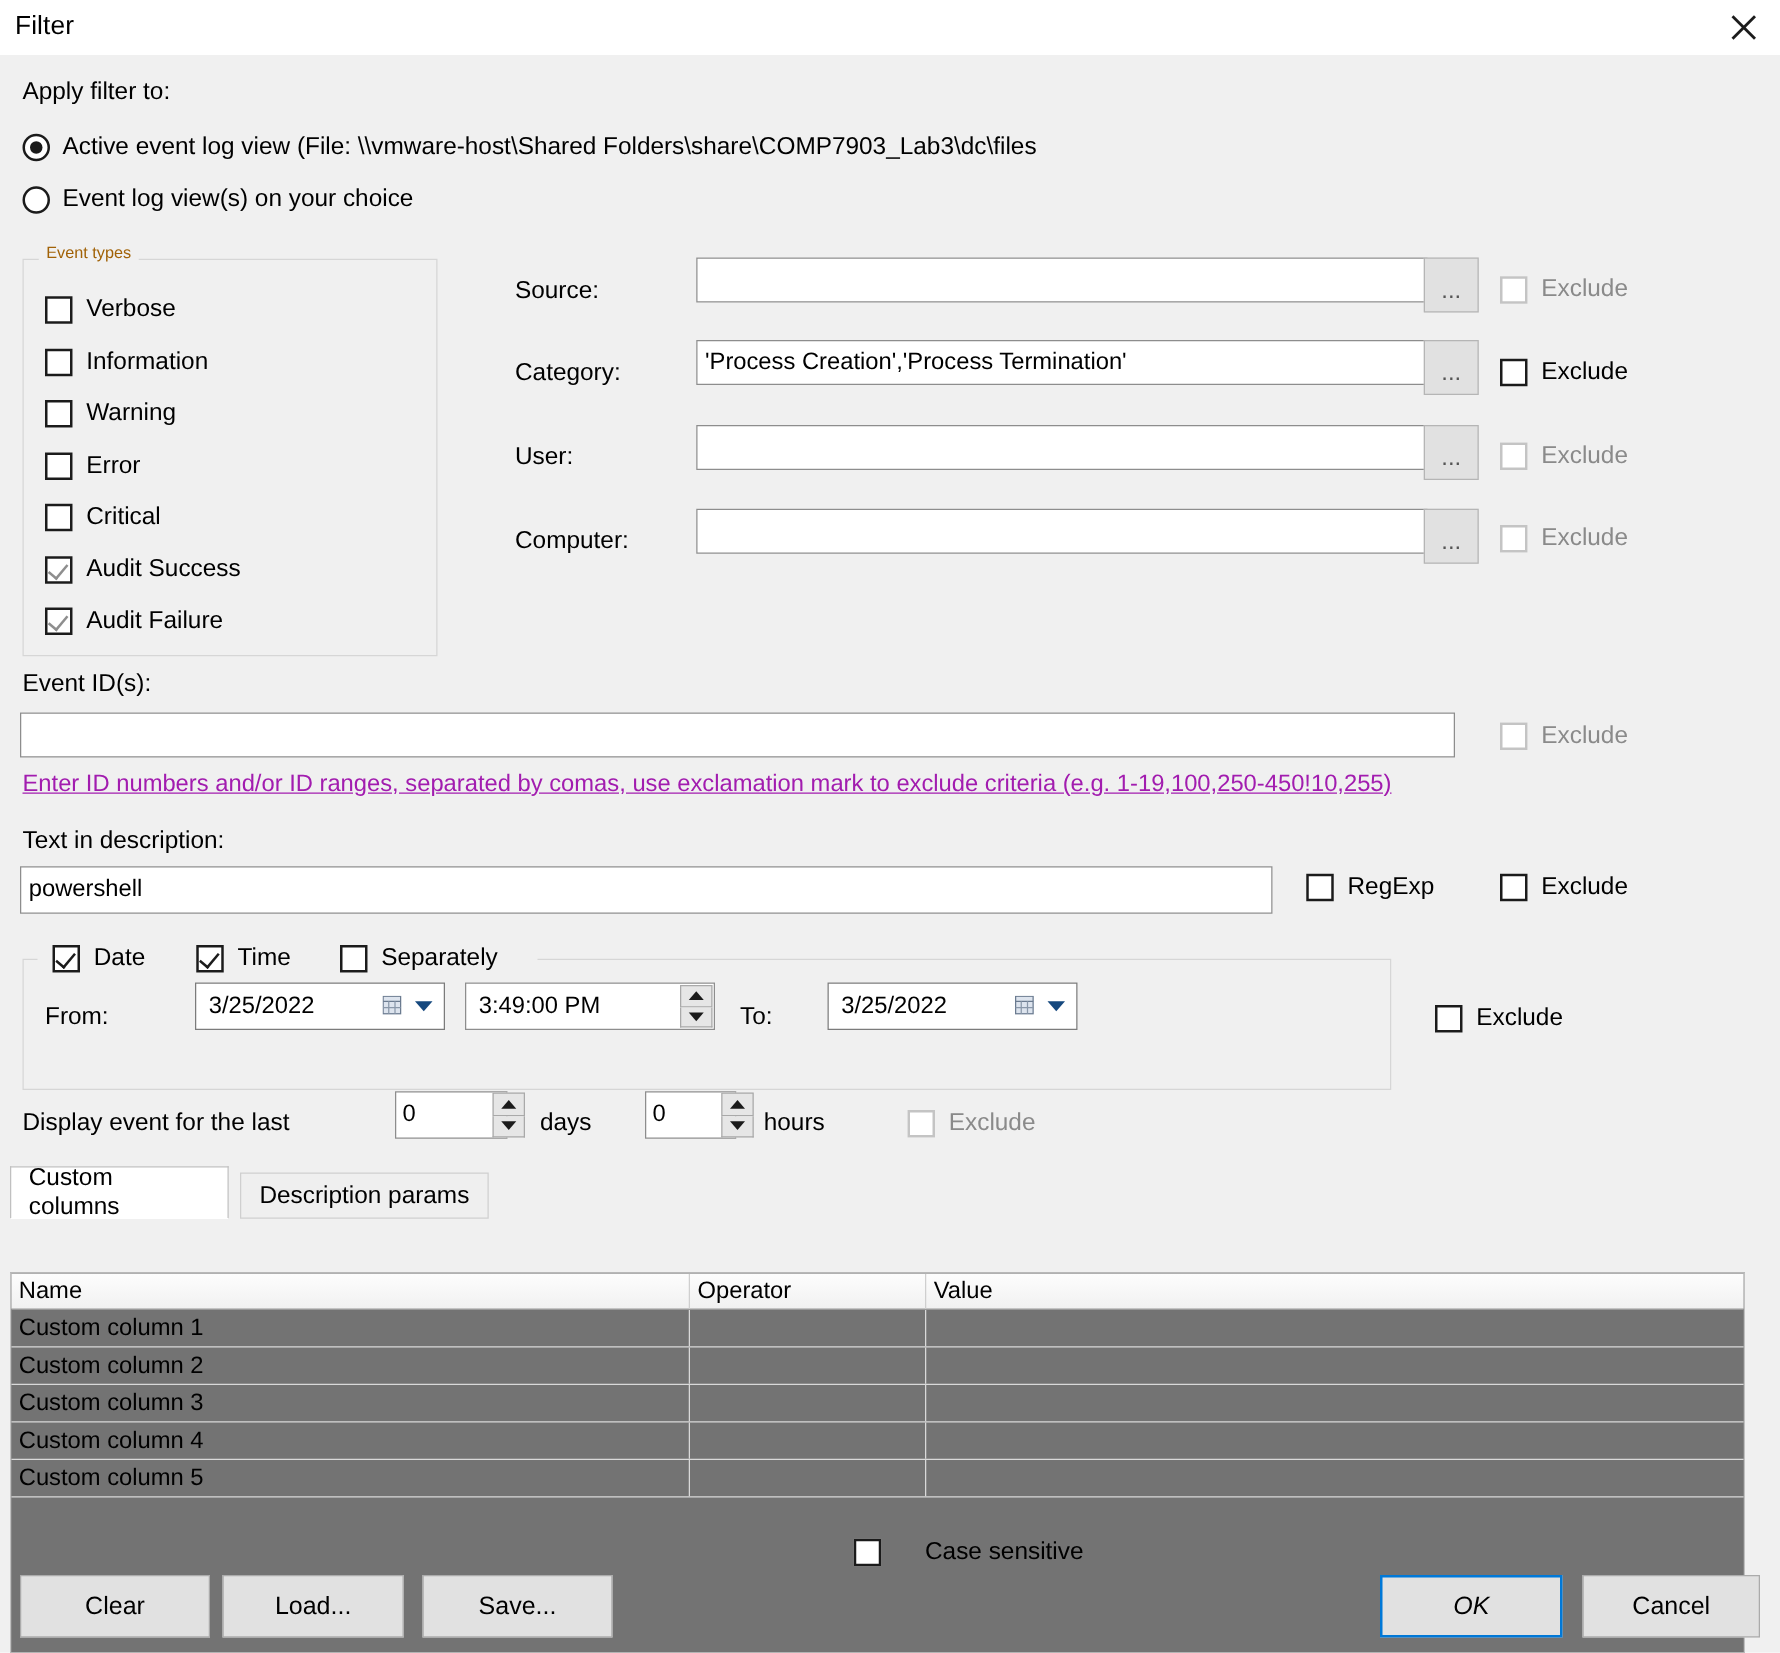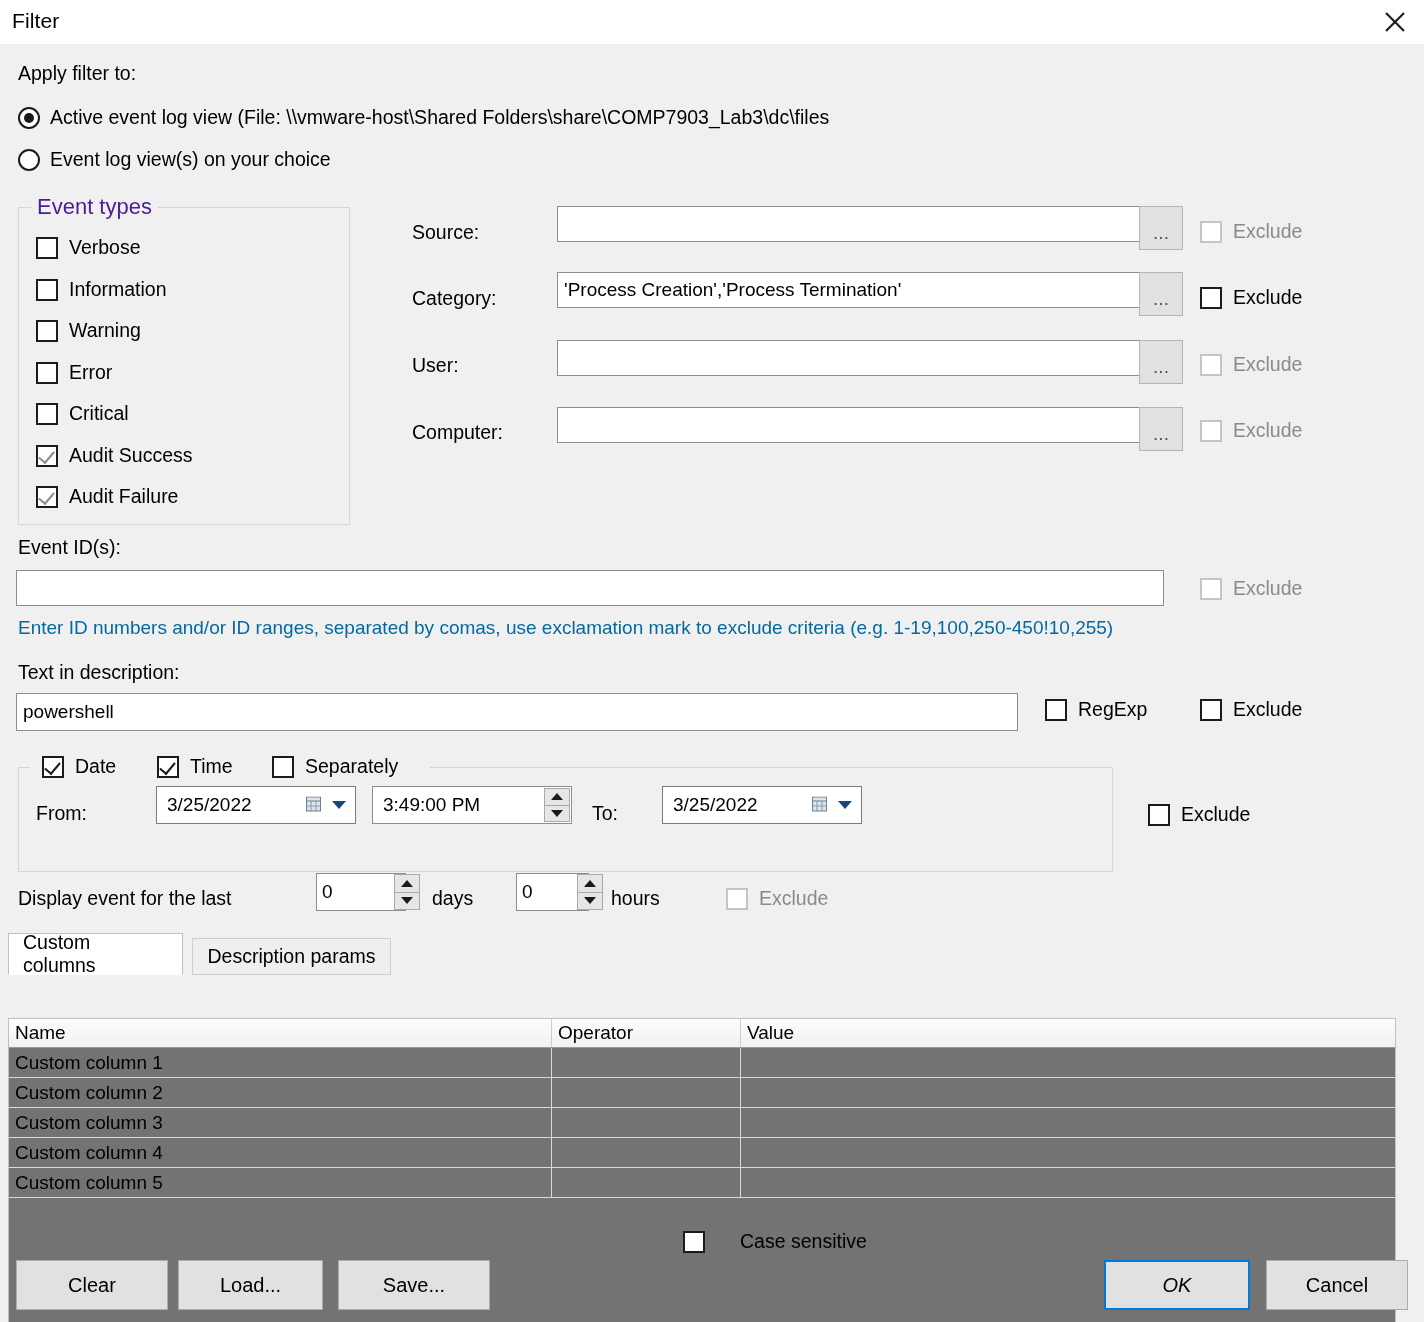--- a/index.html
+++ b/index.html
@@ -64,21 +64,21 @@
 
   
   .groupbox {
     position: absolute;
     border: 1px solid #d6d6d6;
     background: transparent;
   }
   .groupbox > .gb-title {
     position: absolute; top: -14px; left: 12px;
     background: #f0f0f0; padding: 0 6px;
-    font-size: 22px; color: #4c1d95;
+    font-size: 13px; color: #a16207;
   }
 
   
   .cb {
     width: 22px; height: 22px;
     border: 2px solid #1b1b1b; background: #fff;
     display: inline-block; position: relative; flex: 0 0 auto;
   }
   .cb.dim { border-color: #c4c4c4; }
   .cb.checked::after, .cb.checked-gray::after {
@@ -227,22 +227,23 @@
     background: #e1e1e1;
     border: 1px solid #ababab;
     display: flex; align-items: center; justify-content: center;
     font-size: 20px; color: #000;
     height: 50px;
   }
   .btn.focus { border: 2px solid #0078d7; }
 
   .note {
     position: absolute;
-    font-size: 19px; color: #0369a1;
+    font-size: 19px; color: #a21caf;
     white-space: nowrap;
+    text-decoration: underline;
   }
 </style>
 </head>
 <body>
 
 <div class="dialog">
 
   <div class="titlebar">
     <div class="title-text">Filter</div>
     <div class="close-btn">

